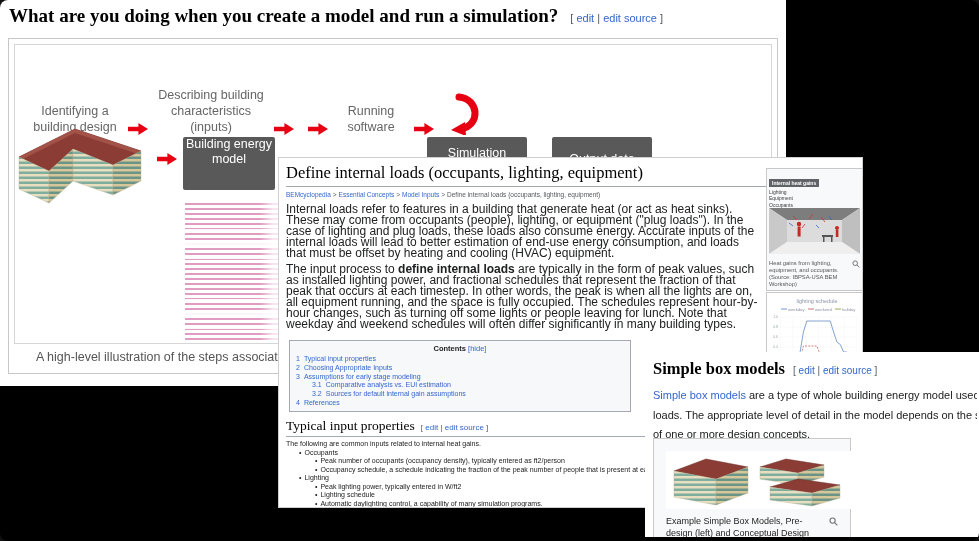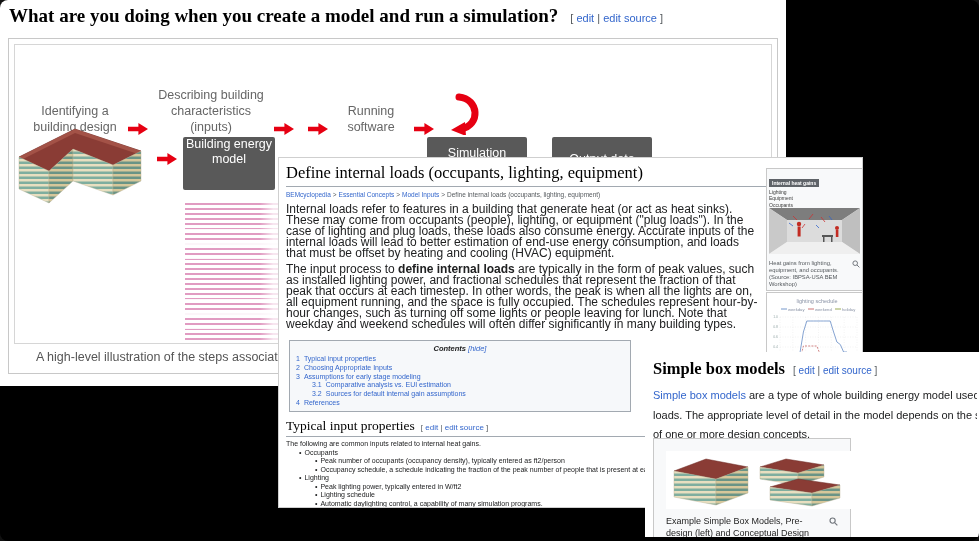--- a/index.html
+++ b/index.html
@@ -37,21 +37,21 @@
   
   #panelB{left:278px;top:157px;width:585px;height:351px;z-index:2;border:1px solid #cfcfcf;overflow:hidden;}
   #panelB h1{margin:5px 6px 0 7px;font-family:"Liberation Serif","DejaVu Serif",serif;font-size:16.5px;
              font-weight:normal;color:#000;border-bottom:1px solid #a2a9b1;padding-bottom:3px;}
   #crumbs{margin:4px 0 0 7px;font-size:6.5px;color:#54595d;}
   #crumbs a{color:#36c;text-decoration:none;cursor:pointer;}
   #crumbs .sep{margin:0 2px;color:#54595d;}
   .bodyp{margin:6px 0 0 7px;width:474px;font-size:12px;line-height:11px;color:#202122;}
   #p2{margin-top:5px;}
   #tocB{margin:10px 0 0 10px;width:342px;border:1px solid #a2a9b1;background:#f6f8fa;padding:3px 6px 3px 6px;font-size:7px;}
-  #tocTitle{text-align:center;font-size:7.5px;color:#202122;margin-bottom:2px;font-style:italic;}
+  #tocTitle{text-align:center;font-size:7.5px;color:#202122;margin-bottom:2px;}
   #tocTitle b{font-weight:bold;}
   #tocTitle a{color:#36c;text-decoration:none;font-weight:normal;cursor:pointer;}
   .toc-row{line-height:8.8px;color:#36c;}
   .toc-row.sub{padding-left:16px;}
   .toc-row .n{color:#36c;margin-right:4px;}
   .toc-row a{color:#36c;text-decoration:none;cursor:pointer;}
   #panelB h2{margin:6px 6px 0 7px;font-family:"Liberation Serif","DejaVu Serif",serif;font-size:13.5px;
              font-weight:normal;color:#000;border-bottom:1px solid #a2a9b1;padding-bottom:2px;
              display:flex;align-items:baseline;gap:6px;}
   #introB{margin:3px 0 0 7px;font-size:7px;color:#202122;}

